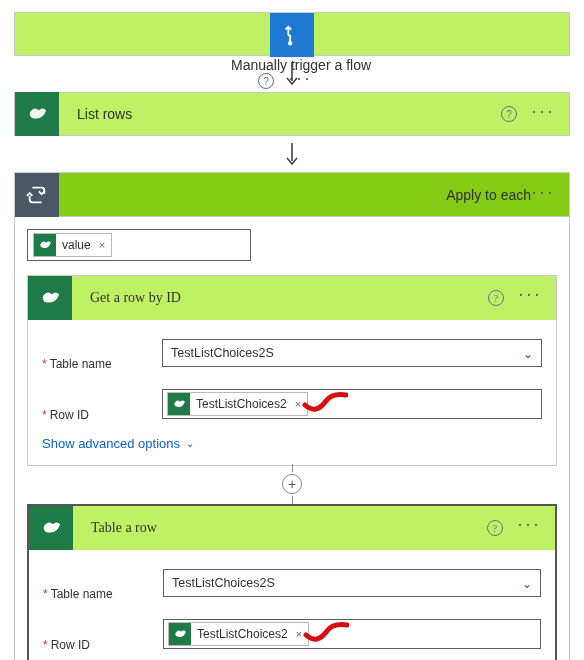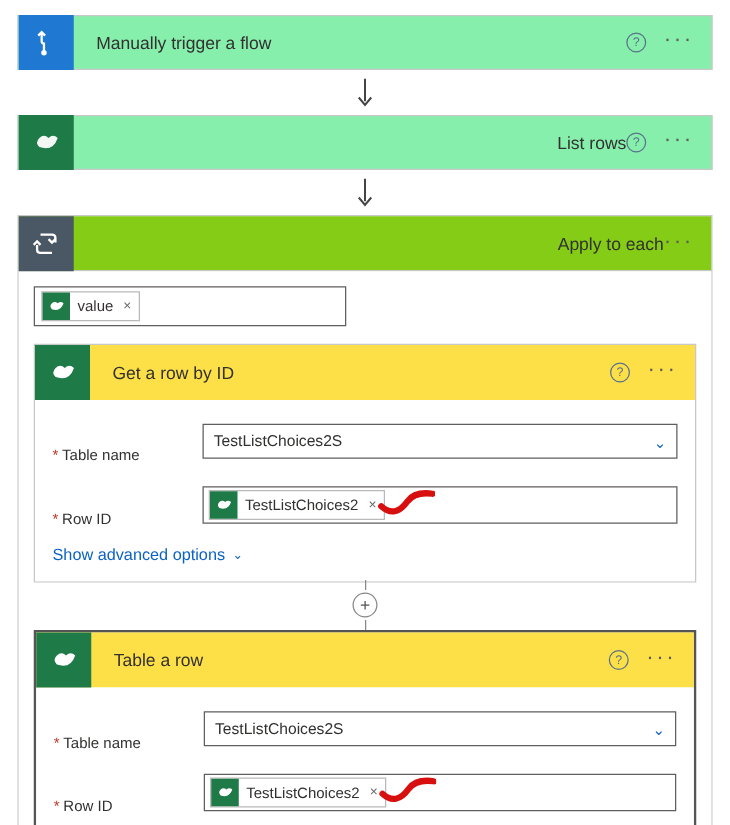--- a/index.html
+++ b/index.html
@@ -11,22 +11,22 @@
     width: 584px;
     padding: 12px 14px;
   }
   .card {
     display: flex;
     align-items: center;
     border: 1px solid #c8c8c8;
     height: 44px;
     margin-bottom: 0;
   }
-  .card-blue { background: #86efac; }
-  .card-green { background: #86efac; text-align: right; }
+  .card-blue { background: #bef264; flex-direction: column; }
+  .card-green { background: #bef264; }
   .card-gray  { background: #84cc16; text-align: right; }
   .brand-block {
     width: 44px;
     height: 44px;
     flex: 0 0 44px;
     display: flex;
     align-items: center;
     justify-content: center;
     color: #fff;
   }
@@ -61,21 +61,21 @@
   .input-box {
     border:1px solid #605e5c;
     min-height: 32px;
     display:flex;
     align-items:center;
     padding: 3px 5px;
     gap:4px;
     width:100%;
     background:#fff;
   }
-  .input-box.wide { width: 250px; }
+  .input-box.wide { width: 224px; }
   .token {
     display:inline-flex; align-items:center;
     border:1px solid #b9b9b9;
     height:24px;
     padding: 0 6px 0 0;
     font-size:12px;
     gap:6px;
     background:#fff;
   }
   .token .micro {
@@ -86,21 +86,21 @@
   .token .micro svg{width:14px;height:14px;}
   .token .x { color:#666; cursor:pointer; padding-left:2px; font-size:11px;}
 
   .subcard {
     border:1px solid #c8c8c8;
     margin-top: 14px;
   }
   .subcard-head {
     display:flex; align-items:center; height:44px;
   }
-  .subcard-head.green{ background:#fde047;}
+  .subcard-head.green{ background:#bef264;font-family:Liberation Serif, serif;}
   .subcard.sel{ border:2px solid #555;}
   .subcard-body { padding: 14px 14px 14px 14px; background:#fff; }
 
   .form-row { display:flex; align-items:center; margin-bottom: 14px;}
   .form-label { width:120px; font-size:12px;margin-top:23px;}
   .form-ctrl { flex:1; position:relative; }
   .select-box {
     border:1px solid #605e5c; height:28px;
     display:flex; align-items:center; padding:0 8px;
     font-size:12.5px; color:#323130; justify-content:space-between;

